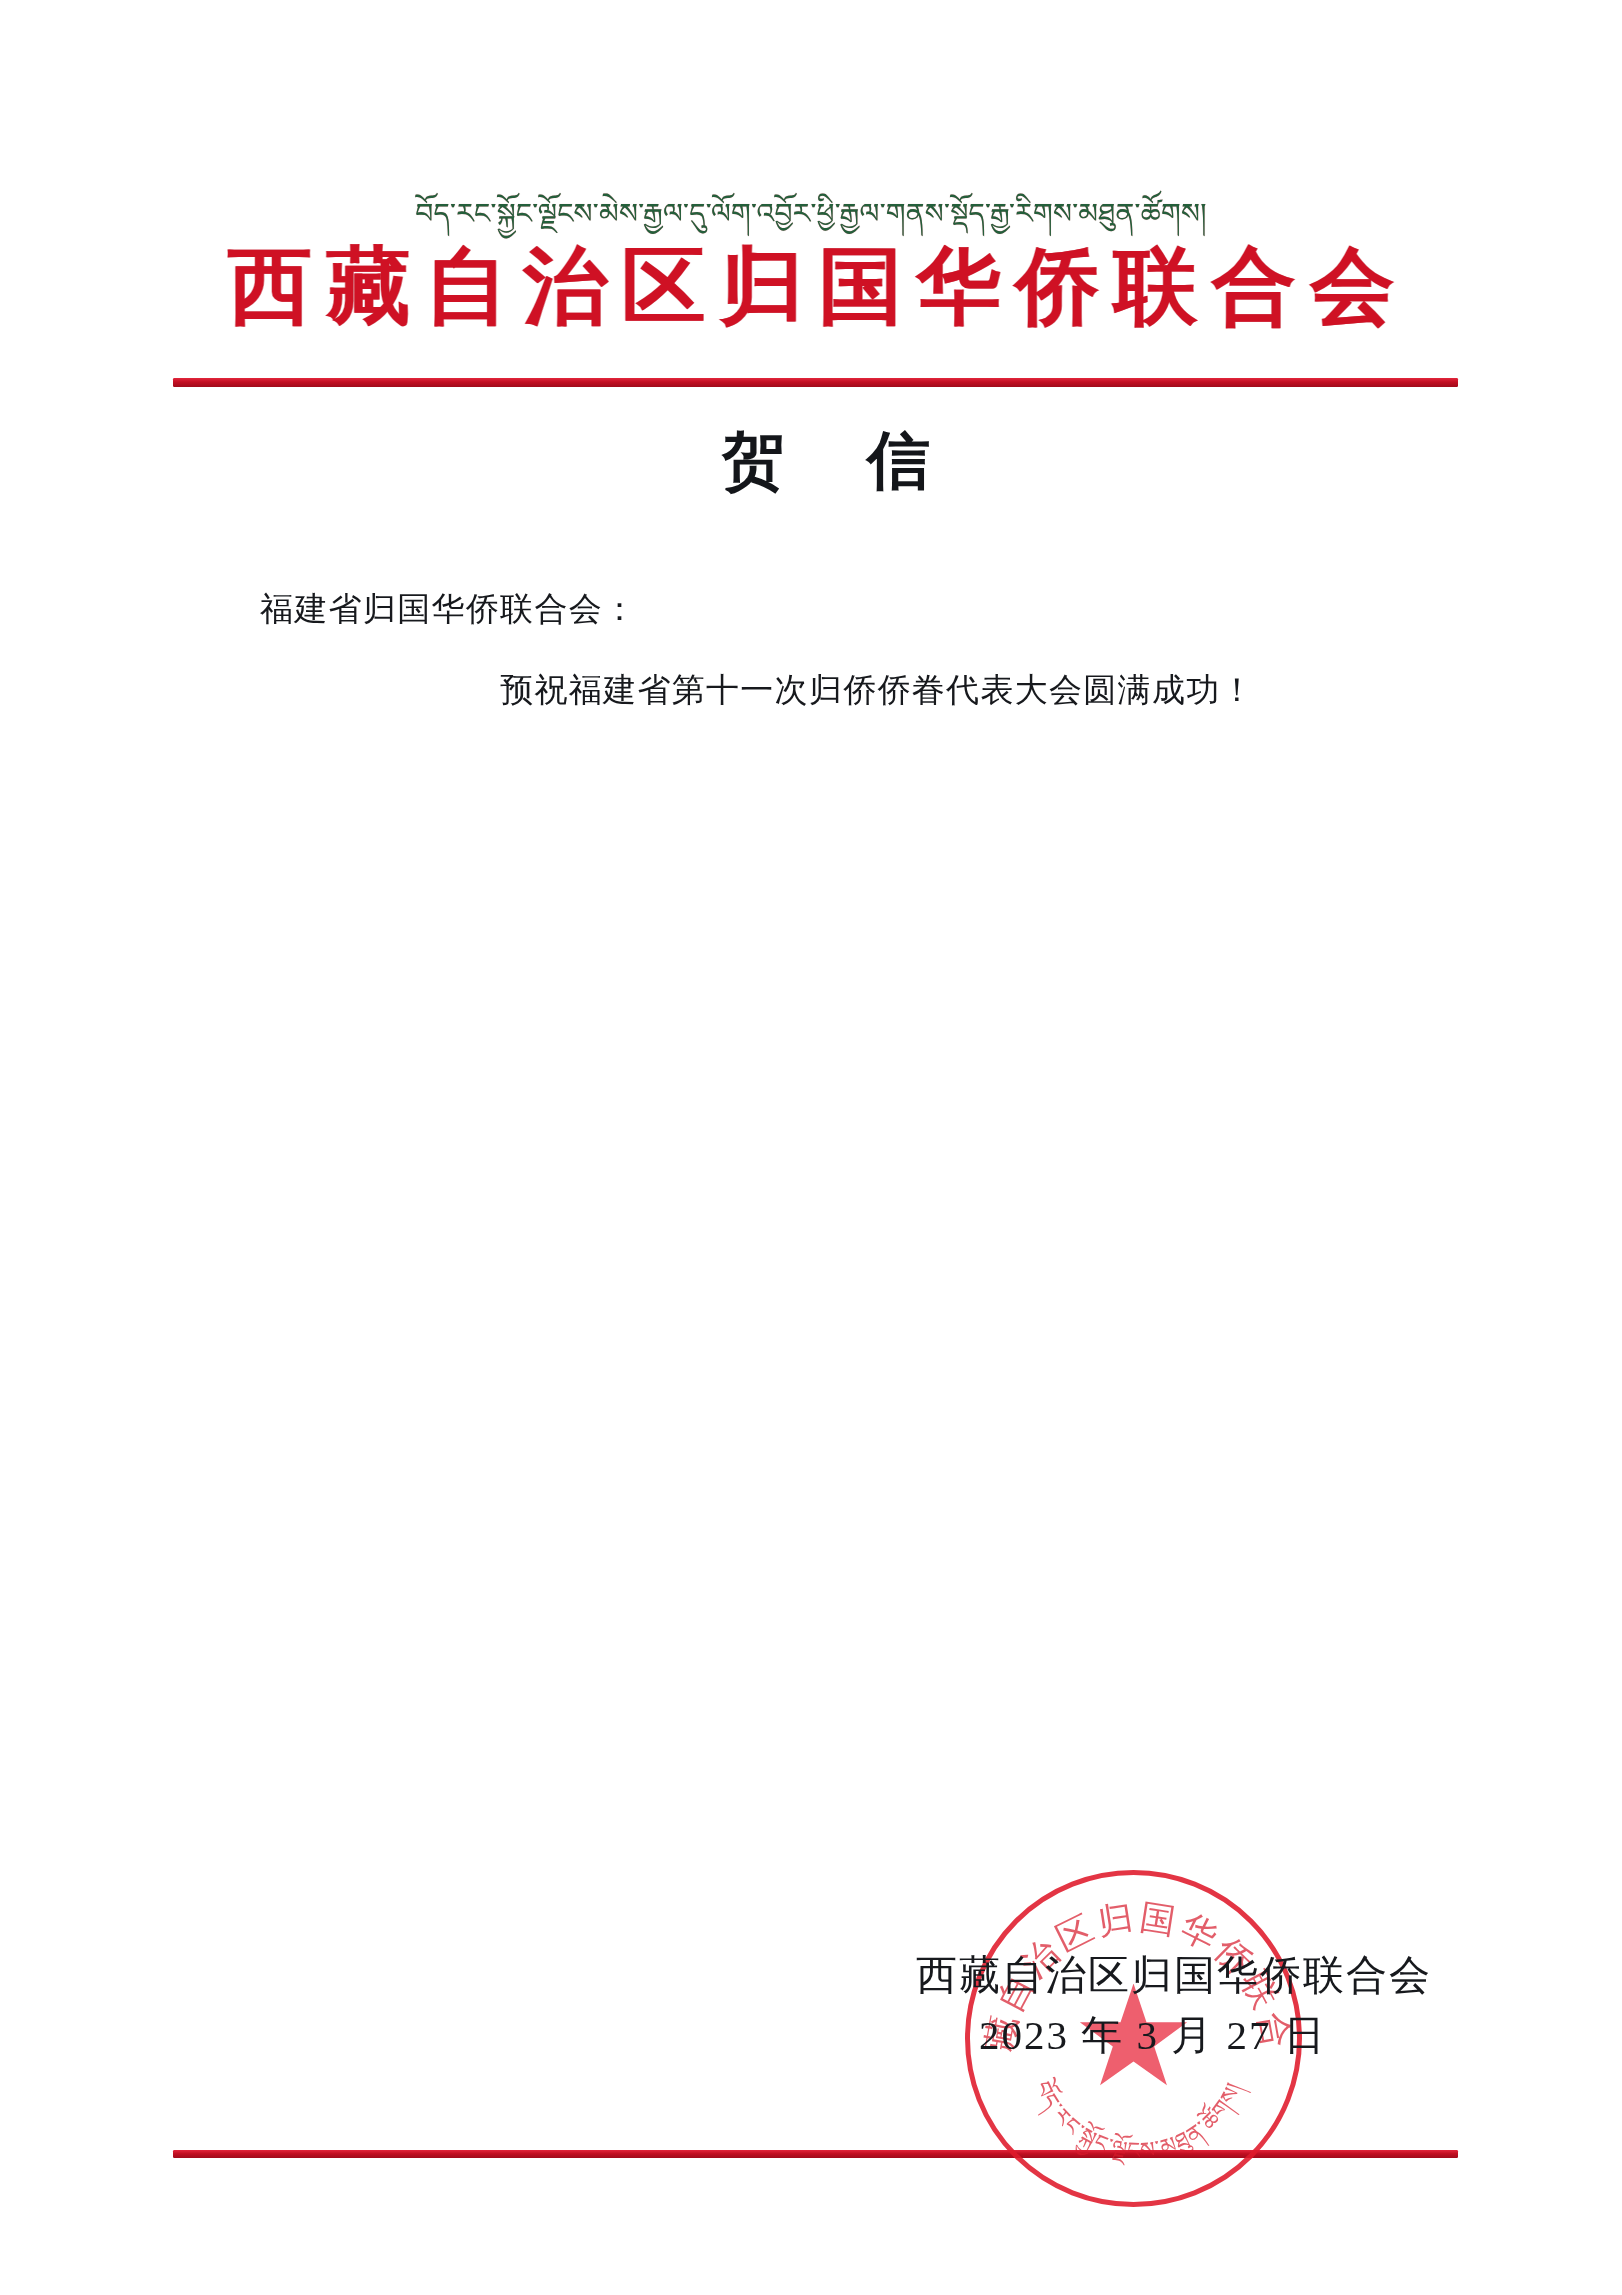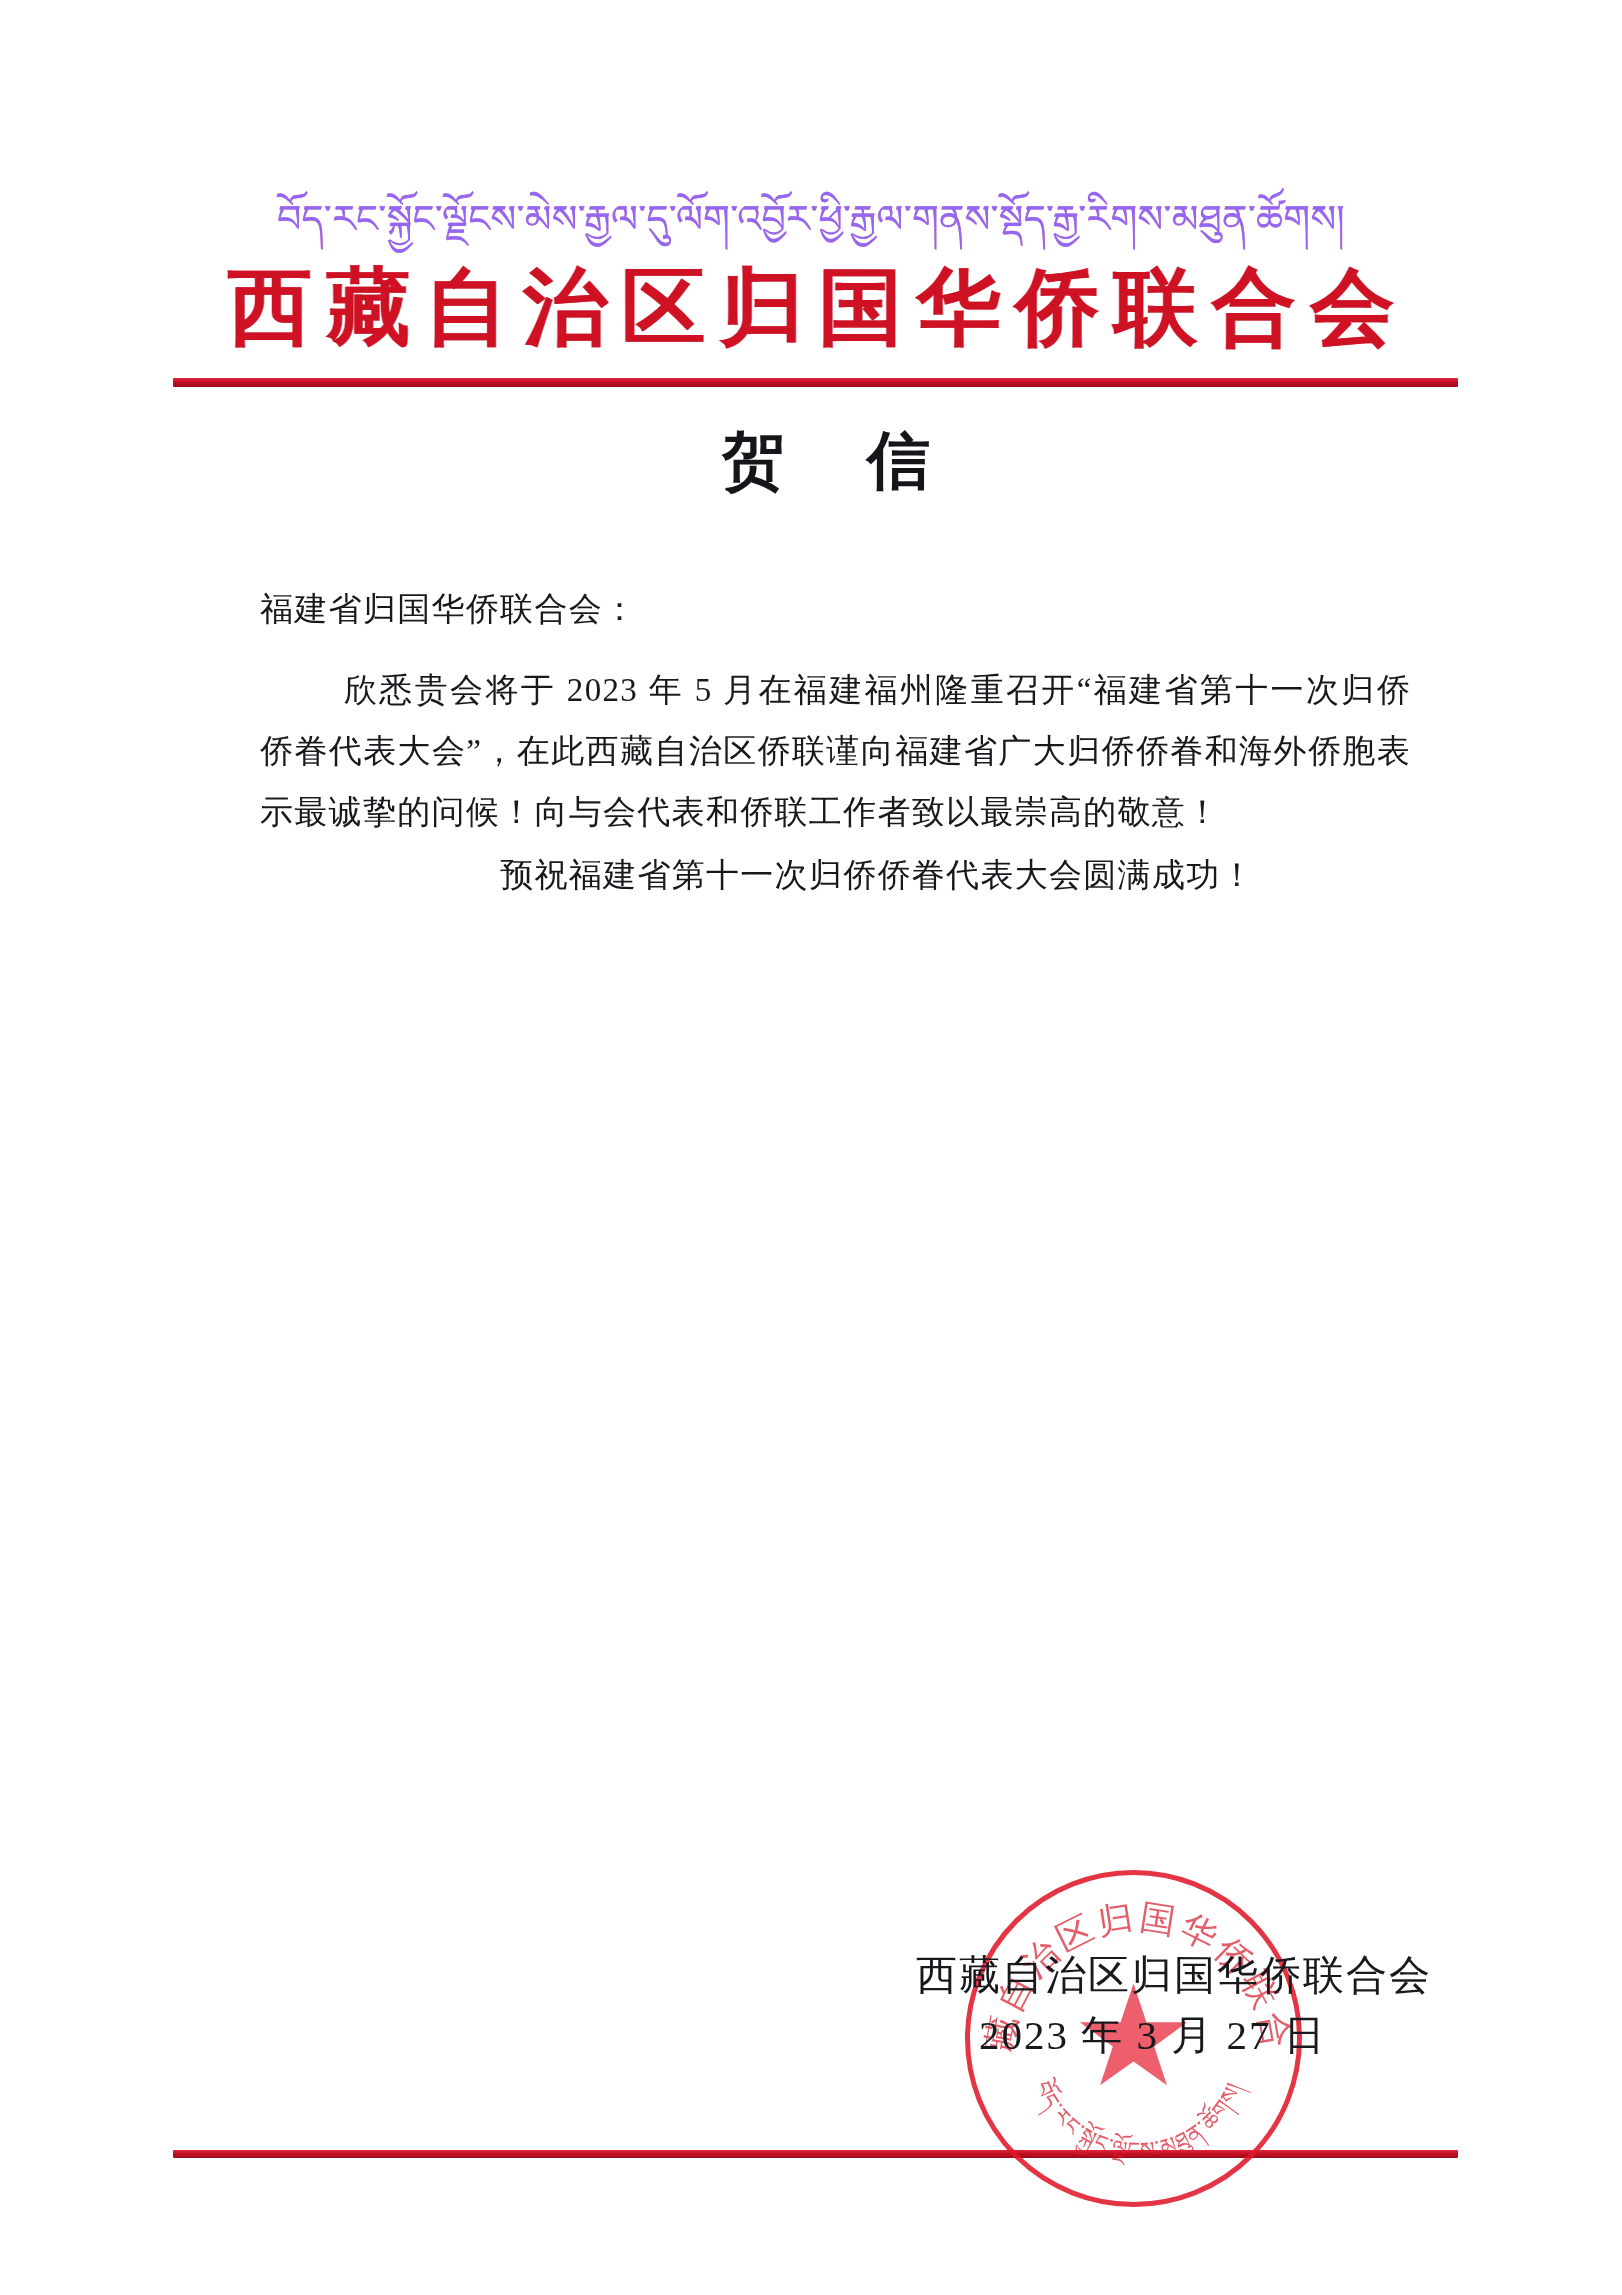--- a/index.html
+++ b/index.html
@@ -23,29 +23,29 @@
   
   .letterhead {
     position: absolute;
     left: 0;
     top: 196px;
     width: 1622px;
     text-align: center;
   }
 
   .tibetan-header {
-    color: #8b5cf6;
+    color: #14532d;
     font-family: "DejaVu Sans", sans-serif;
-    font-size: 38px;
+    font-size: 28px;
     line-height: 1.25;
     letter-spacing: 0.3px;
     white-space: nowrap;
     text-shadow: 0 0 0.7px rgba(200,16,46,0.55);
     opacity: 0.93;
-    margin-bottom: 19px;
+    margin-bottom: 11px;
   }
 
   .cn-header {
     color: #cf1124;
     font-family: "DejaVu Sans", "Liberation Sans", sans-serif;
     font-weight: bold;
     font-size: 84px;
     line-height: 1.05;
     letter-spacing: 14.4px;
     padding-left: 14.4px;
@@ -196,21 +196,20 @@
     <div class="tibetan-header">བོད་རང་སྐྱོང་ལྗོངས་མེས་རྒྱལ་དུ་ལོག་འབྱོར་ཕྱི་རྒྱལ་གནས་སྡོད་རྒྱ་རིགས་མཐུན་ཚོགས།</div>
     <div class="cn-header">西藏自治区归国华侨联合会</div>
   </div>
 
   <div class="head-rule"></div>
 
   <div class="doc-title">贺 信</div>
 
   <div class="body-block">
     <p class="salutation">福建省归国华侨联合会：</p>
-    <p class="para">欣悉贵会将于 2023 年 5 月在福建福州隆重召开“福建省第十一次归侨侨眷代表大会”，在此西藏自治区侨联谨向福建省广大归侨侨眷和海外侨胞表示最诚挚的问候！向与会代表和侨联工作者致以最崇高的敬意！</p>
     <p class="para last">预祝福建省第十一次归侨侨眷代表大会圆满成功！</p>
   </div>
 
   <div class="seal">
     <div class="seal-inner">
       <div class="seal-arc-text">
         <svg viewBox="0 0 516 516" width="337" height="337" aria-hidden="true">
           <defs>
             <path id="arcTop" d="M 64,278 A 194,194 0 0 1 452,278"></path>
           </defs>

